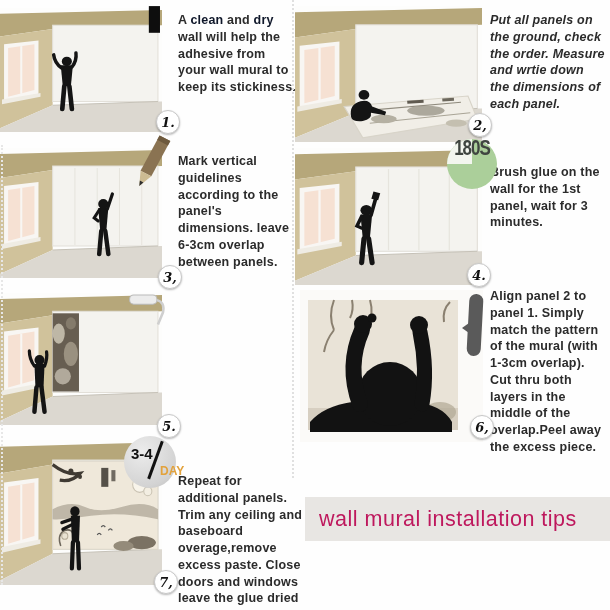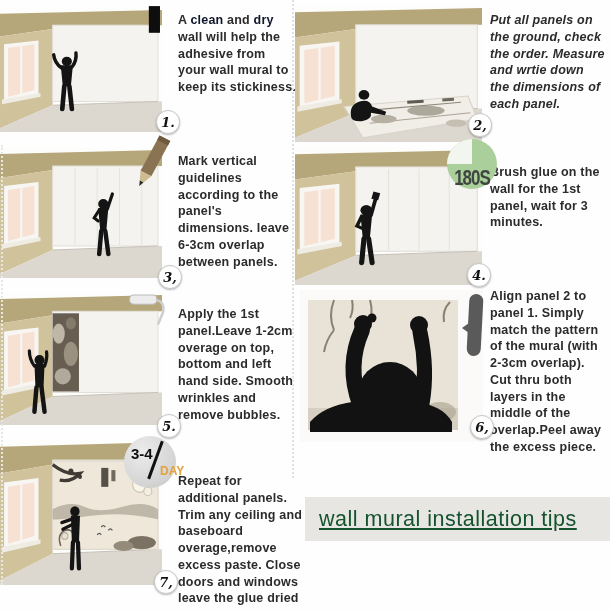--- a/index.html
+++ b/index.html
@@ -11,36 +11,36 @@
        color:#2b2b2b;letter-spacing:.2px;}
   .hl{color:#0f172a;}
   .stepnum{position:absolute;width:22px;height:22px;border-radius:50%;
            background:#ffffff;border:1px solid #c9c9c9;
            box-shadow:0 1px 2px rgba(0,0,0,.28);
            display:flex;align-items:center;justify-content:center;
            font-family:"DejaVu Serif",serif;font-style:italic;font-weight:bold;
            font-size:13px;color:#111;z-index:6;}
   .badge-timer{position:absolute;left:447px;top:139px;width:50px;height:50px;
            border-radius:50%;background:#abcf9a;z-index:5;
-           display:flex;align-items:flex-end;justify-content:center;}
+           display:flex;align-items:flex-start;justify-content:center;}
   .badge-timer .wedge{position:absolute;left:0;top:0;width:25px;height:25px;
            background:#f3f6ef;border-top-left-radius:50px;}
   .badge-timer .t{position:relative;font-family:"Liberation Sans",sans-serif;
            font-weight:bold;font-size:17px;letter-spacing:-1px;color:#3f4540;
            transform:scaleY(1.25);}
   .badge-day{position:absolute;left:124px;top:436px;width:52px;height:52px;
            border-radius:50%;z-index:5;
            background:radial-gradient(circle at 35% 30%, #ececec 0%, #d3d3d3 70%, #bdbdbd 100%);text-decoration:underline;}
   .badge-day .top{position:absolute;left:7px;top:9px;font-size:15px;font-weight:bold;color:#111;}
   .badge-day .slash{position:absolute;left:30px;top:4px;width:2.5px;height:40px;
            background:#111;transform:rotate(20deg);}
   .badge-day .bot{position:absolute;left:20px;top:28px;font-size:12px;font-weight:bold;color:#e2a23c;padding-left:16px;}
   .banner{position:absolute;left:305px;top:497px;width:305px;height:44px;
-          background:#e8e6e3;color:#14532d;font-size:21.5px;letter-spacing:.5px;
-          display:flex;align-items:center;padding-left:14px;box-sizing:border-box;text-decoration:underline;}
+          background:#e8e6e3;color:#be185d;font-size:21.5px;letter-spacing:.5px;
+          display:flex;align-items:center;padding-left:14px;box-sizing:border-box;}
   .dash-v{position:absolute;width:0;border-left:2px dotted #e0e0e0;z-index:1;}
 </style>
 </head>
 <body>
 
 <div class="stage">
 
   <svg width="0" height="0" style="position:absolute" aria-hidden="true">
     <defs>
       <g id="room-base">
@@ -223,25 +223,24 @@
         <rect x="168" y="4" width="14" height="62" rx="7" fill="#5a5a5a" transform="rotate(3 175 35)"></rect>
         <polygon points="162,38 169,33 169,43" fill="#5a5a5a"></polygon>
       </g>
     </svg>
   </div>
 
   <div class="txt" style="left:178px;top:12px;width:118px;">
     <span>A </span><span class="hl">clean</span><span> and </span><span class="hl">dry</span><span> wall will help the adhesive from your wall mural to keep its stickiness.</span>
   </div>
   <div class="txt" style="left:178px;top:153px;width:120px;">Mark vertical guidelines according to the panel's dimensions. leave 6-3cm overlap between panels.</div>
-  <div class="txt" style="left:178px;top:306px;width:122px;">Apply the 1st panel.Leave 1-2cm overage on top, bottom and left hand side. Smooth wrinkles and remove bubbles.</div>
   <div class="txt" style="left:178px;top:460px;width:128px;margin-top:13px;">Repeat for additional panels. Trim any ceiling and baseboard overage,remove excess paste. Close doors and windows leave the glue dried naturally for 3-4 days.</div>
   <div class="txt" style="left:490px;top:12px;width:116px;font-style:italic;">Put all panels on the ground, check the order. Measure and wrtie down the dimensions of each panel.</div>
   <div class="txt" style="left:490px;top:164px;width:116px;">Brush glue on the wall for the 1st panel, wait for 3 minutes.</div>
-  <div class="txt" style="left:490px;top:288px;width:116px;">Align panel 2 to panel 1. Simply match the pattern of the mural (with 2-3cm overlap). Cut thru both layers in the middle of the overlap.Peel away the excess piece.</div>
+  <div class="txt" style="left:490px;top:288px;width:116px;">Align panel 2 to panel 1. Simply match the pattern of the mural (with 1-3cm overlap). Cut thru both layers in the middle of the overlap.Peel away the excess piece.</div>
 
   <div class="stepnum" style="left:156px;top:110px;">1.</div>
   <div class="stepnum" style="left:468px;top:113px;">2,</div>
   <div class="stepnum" style="left:158px;top:265px;">3,</div>
   <div class="stepnum" style="left:467px;top:263px;">4.</div>
   <div class="stepnum" style="left:157px;top:414px;">5.</div>
   <div class="stepnum" style="left:470px;top:415px;">6,</div>
   <div class="stepnum" style="left:154px;top:570px;">7,</div>
 
   <div class="badge-timer">

